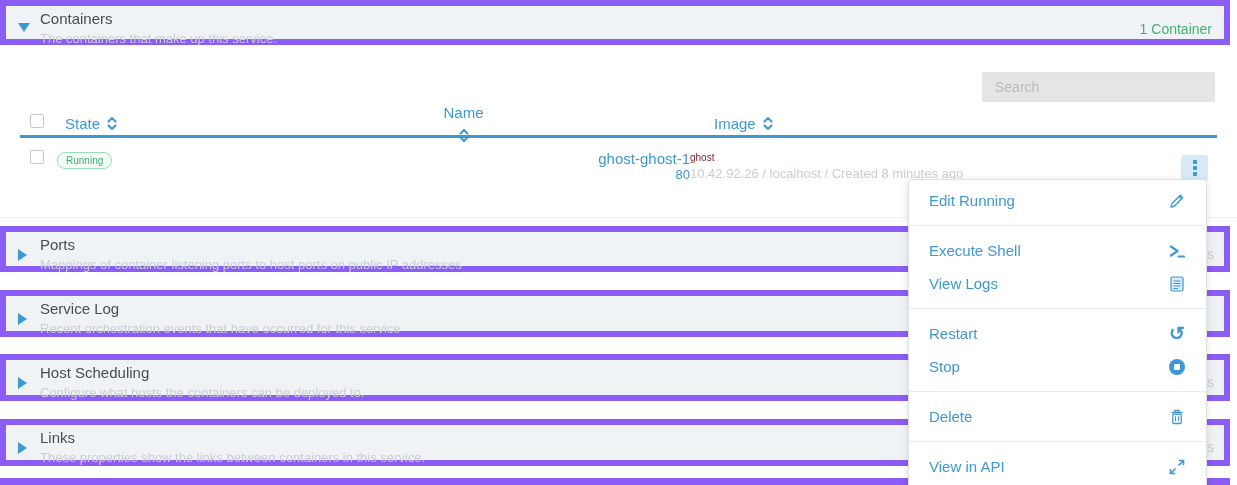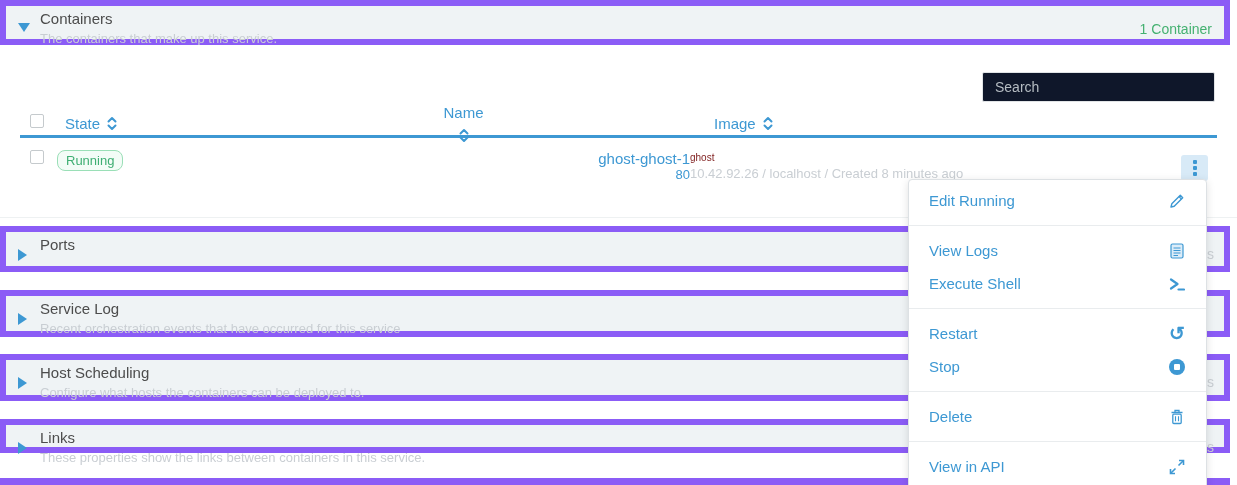--- a/index.html
+++ b/index.html
@@ -17,59 +17,59 @@
   #containers-header { top:0; height:45px; }
   #containers-header .tri-down { position:absolute; left:12px; top:17px; }
   .sec-title { position:absolute; left:34px; top:4px; font-size:15px; color:#4c4c4c; }
   .sec-sub { position:absolute; left:34px; top:25px; font-size:13px; color:#c9ced3; }
   .count-label { position:absolute; right:12px; top:15px; font-size:14px; color:#45b171; }
 
   
   #table-card { position:absolute; top:45px; left:0; right:0; height:173px;
     background:#fff; border-bottom:1px solid #eef1f2; }
   .search-wrap { position:absolute; top:27px; right:22px; }
-  .search-wrap input { width:233px; height:30px; background:#0f172a;
+  .search-wrap input { width:233px; height:30px; background:#e5e5e5;
     border:1px solid #e1e4e6; border-radius:2px; padding:0 12px; font-size:14px;
     color:#6b7378; font-family:"Liberation Sans", sans-serif; outline:none; }
   .search-wrap input::placeholder { color:#b5bcc2; }
 
   .thead { position:absolute; top:66px; left:20px; right:20px; height:27px;
     display:flex; align-items:center; border-bottom:3px solid #3d98d3;
     padding-left:10px;gap:8px; }
   .trow { position:absolute; top:96px; left:20px; right:20px; height:50px;
     display:flex; align-items:flex-start; padding-left:10px; padding-top:9px; }
   .col-cb { width:27px; }
   .col-state { width:148px; }
   .col-name { width:485px;flex-direction:column; }
   .col-image { flex:1; }
   .th { display:flex; align-items:center; gap:7px; font-size:15px; color:#3d98d3; }
   .cb { display:inline-block; width:14px; height:14px; border:1px solid #c5cacd;
     border-radius:2px; background:#fff; cursor:pointer; }
-  .badge { display:inline-block; font-size:13px; color:#3fae73;
+  .badge { display:inline-block; font-size:10px; color:#3fae73;
     border:1px solid #9adfb7; background:#f3fcf7; border-radius:8px;
     padding:2px 8px; }
   .link { color:#3d98d3; text-decoration:none; cursor:pointer; display:block;text-align:right; }
   .name-main { font-size:15px; line-height:17px; }
   .name-sub { font-size:13px; line-height:15px; }
   .img-main { font-size:10px; color:#7f1d1d; line-height:16px; }
   .img-sub { font-size:13px; color:#c9ced3; line-height:16px; }
 
   .kebab { position:absolute; right:29px; top:110px; width:27px; height:26px;
     background:#d8eaf7; border:none; border-radius:3px; cursor:pointer;
     display:flex; flex-direction:column; align-items:center; justify-content:center;
     gap:2px; }
   .kebab i { width:4px; height:4px; background:#3d98d3; border-radius:1px; }
 
   
   .collapsed .tri-right { position:absolute; left:12px; top:17px; }
   .right-label { position:absolute; right:10px; top:14px; font-size:14px; color:#c9ced3; }
   #sec-ports { top:226px; height:46px; }
   #sec-servicelog { top:290px; height:47px; }
   #sec-hostsched { top:354px; height:47px; }
-  #sec-links { top:419px; height:34px; }
+  #sec-links { top:419px; height:47px; }
   #sec-partial { top:478px; height:10px; }
 
   
   #context-menu { position:absolute; left:908px; top:179px; width:299px;
     height:312px; background:#fff; border:1px solid #dde1e4;
     border-radius:4px 4px 0 0; box-shadow:0 2px 8px rgba(0,0,0,.12);
     z-index:10; padding-top:4px; }
   .menu-item { height:33px; display:flex; align-items:center;
     justify-content:space-between; padding:0 20px; font-size:15px;
     color:#3d98d3; cursor:pointer; }
@@ -136,20 +136,21 @@
   <button class="kebab">
     <i></i>
       <i></i>
       <i></i>
   </button>
 </div>
 
 <div class="bar collapsed" id="sec-ports">
   <span class="tri-right"></span>
   <div class="sec-title">Ports</div>
+  <div class="sec-sub">Mappings of container listening ports to host ports on public IP addresses</div>
   <div class="right-label">Ports</div>
 </div>
 
 <div class="bar collapsed" id="sec-servicelog">
   <span class="tri-right"></span>
   <div class="sec-title">Service Log</div>
   <div class="sec-sub">Recent orchestration events that have occurred for this service</div>
 </div>
 
 <div class="bar collapsed" id="sec-hostsched">
@@ -173,34 +174,34 @@
     <span>Edit Running</span>
     <span class="mi-icon">
       <svg width="16" height="16" viewBox="0 0 16 16">
           <path d="M11.3 2.3l2.4 2.4L5.2 13.2l-3.2.8.8-3.2z" fill="none" stroke="#3d98d3" stroke-width="1.4" stroke-linejoin="round"></path>
           <path d="M10 3.6l2.4 2.4" stroke="#3d98d3" stroke-width="1.2"></path>
         </svg>
     </span>
   </div>
   <div class="menu-divider"></div>
   <div class="menu-item">
+    <span>Execute Shell</span>
+    <span class="mi-icon">
+      <svg width="16" height="16" viewBox="0 0 16 16">
+          <path d="M2 3.5L8.5 8L2 12.5" fill="none" stroke="#3d98d3" stroke-width="2.2" stroke-linecap="round" stroke-linejoin="round"></path>
+          <path d="M9.5 13.5h5.5" stroke="#3d98d3" stroke-width="2.2" stroke-linecap="round"></path>
+        </svg>
+    </span>
+  </div>
+  <div class="menu-item">
     <span>View Logs</span>
     <span class="mi-icon">
       <svg width="14" height="16" viewBox="0 0 14 16">
           <rect x="1" y="1" width="12" height="14" rx="1.5" fill="#dcecf8" stroke="#3d98d3" stroke-width="1.2"></rect>
           <path d="M3.5 5h7M3.5 7.5h7M3.5 10h7M3.5 12.5h4.5" stroke="#3d98d3" stroke-width="1.1"></path>
-        </svg>
-    </span>
-  </div>
-  <div class="menu-item">
-    <span>Execute Shell</span>
-    <span class="mi-icon">
-      <svg width="16" height="16" viewBox="0 0 16 16">
-          <path d="M2 3.5L8.5 8L2 12.5" fill="none" stroke="#3d98d3" stroke-width="2.2" stroke-linecap="round" stroke-linejoin="round"></path>
-          <path d="M9.5 13.5h5.5" stroke="#3d98d3" stroke-width="2.2" stroke-linecap="round"></path>
         </svg>
     </span>
   </div>
   <div class="menu-divider"></div>
   <div class="menu-item">
     <span>Restart</span>
     <span class="mi-icon restart-glyph">↺</span>
   </div>
   <div class="menu-item">
     <span>Stop</span>

